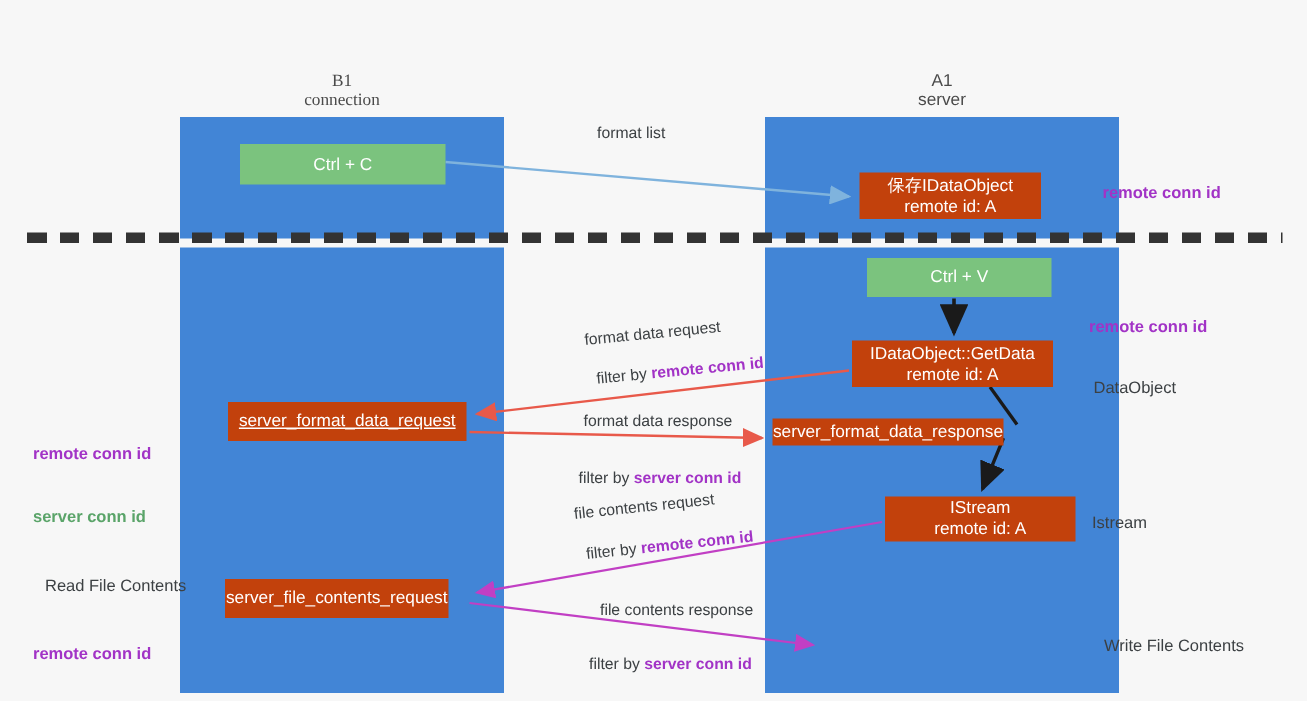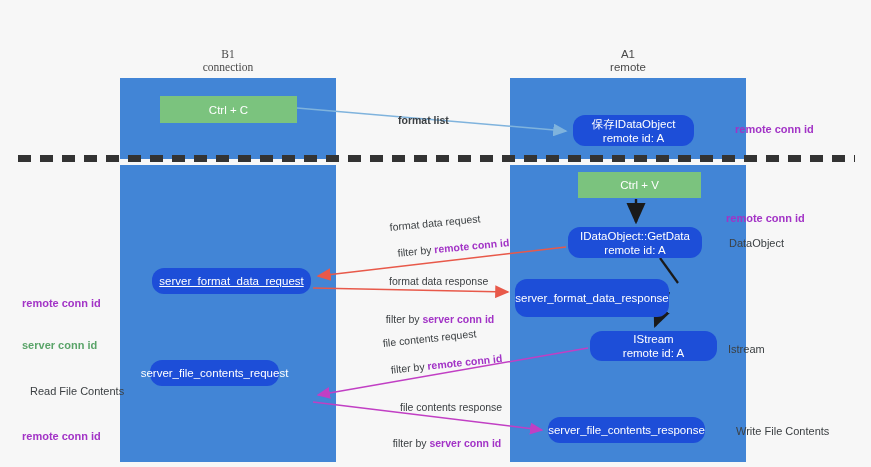--- a/index.html
+++ b/index.html
@@ -74,64 +74,64 @@
     flex-direction: column;
     align-items: center;
     justify-content: center;
     color: #ffffff;
     font-size: 11.5px;
     line-height: 14px;
     text-align: center;
     white-space: pre;
   }
   .node.green  { background: #7bc37e; }
-  .node.orange { background: #1d4ed8; border-radius: 12px; }
+  .node.orange { background: #c2410c; }
 
   #n-ctrlc    { left: 160px; top: 96px;  width: 137px; height: 27px; }
   #n-idataobj { left: 573px; top: 115px; width: 121px; height: 31px; }
   #n-ctrlv    { left: 578px; top: 172px; width: 123px; height: 26px; }
   #n-getdata  { left: 568px; top: 227px; width: 134px; height: 31px; }
   #n-sfdreq   { left: 152px; top: 268px; width: 159px; height: 26px; text-decoration: underline; }
-  #n-sfdresp  { left: 515px; top: 279px; width: 154px; height: 38px; }
+  #n-sfdresp  { left: 515px; top: 279px; width: 154px; height: 18px; }
   #n-istream  { left: 590px; top: 331px; width: 127px; height: 30px; }
-  #n-sfcreq   { left: 150px; top: 360px; width: 129px; height: 26px; }
+  #n-sfcreq   { left: 150px; top: 386px; width: 149px; height: 26px; }
   #n-sfcresp  { left: 548px; top: 417px; width: 157px; height: 26px; }
 
   
   .side-label {
     position: absolute;
     font-size: 11px;
     line-height: 14px;
     white-space: pre;
   }
   .purple { color: #a233c6; font-weight: bold; }
   .green-t { color: #5aa469; font-weight: bold; }
   .plain  { color: #3c4043; }
 
   #lbl-remote-1 { left: 735px; top: 122px; }
   #lbl-remote-2 { left: 726px; top: 211px; }
-  #lbl-dataobject { left: 729px; top: 236px; }
+  #lbl-dataobject { left: 729px; top: 252px; }
   #lbl-istream-out { left: 728px; top: 342px; }
   #lbl-writefile { left: 736px; top: 424px; }
 
   #lbl-left-mid  { left: 22px; top: 268px; }
   #lbl-readfile  { left: 30px; top: 384px; }
   #lbl-left-bot  { left: 22px; top: 401px; }
 
   
   .edge-label {
     position: absolute;
     font-size: 10.5px;
     line-height: 14px;
     white-space: pre;
     color: #3c4043;
   }
   .edge-label b { font-weight: bold; }
 
-  #el-formatlist     { left: 398px; top: 113px; font-weight: bold; }
+  #el-formatlist     { left: 398px; top: 82px; }
 
   #el-fdreq-1 { left: 389px; top: 220px; transform: rotate(-5.5deg); transform-origin: left top; }
   #el-fdreq-2 { left: 384px; top: 233px; transform: rotate(-5.5deg); transform-origin: left top; }
 
   #el-fdresp-1 { left: 389px; top: 274px; }
   #el-fdresp-2 { left: 374px; top: 298px; }
 
   #el-fcreq-1 { left: 382px; top: 336px; transform: rotate(-6deg); transform-origin: left top; }
   #el-fcreq-2 { left: 377px; top: 350px; transform: rotate(-6deg); transform-origin: left top; }
 
@@ -153,21 +153,21 @@
 
 
   <div class="lane" id="lane-b1-top"></div>
   <div class="lane" id="lane-a1-top"></div>
   <div class="lane" id="lane-b1-bottom"></div>
   <div class="lane" id="lane-a1-bottom"></div>
 
   <div class="col-header" id="hdr-b1">B1
 connection</div>
   <div class="col-header" id="hdr-a1">A1
-remote</div>
+server</div>
 
   <div id="divider"></div>
 
   <svg id="wires">
     <defs>
       <marker id="ah-blue" markerWidth="9" markerHeight="8" refX="8" refY="4" orient="auto">
         <path d="M0,0 L9,4 L0,8 z" fill="#7fb3dd"></path>
       </marker>
       <marker id="ah-red" markerWidth="9" markerHeight="8" refX="8" refY="4" orient="auto">
         <path d="M0,0 L9,4 L0,8 z" fill="#e8594a"></path>
@@ -200,21 +200,20 @@
   <div class="node orange" id="n-idataobj">保存IDataObject
 remote id: A</div>
   <div class="node green" id="n-ctrlv">Ctrl + V</div>
   <div class="node orange" id="n-getdata">IDataObject::GetData
 remote id: A</div>
   <div class="node orange" id="n-sfdreq">server_format_data_request</div>
   <div class="node orange" id="n-sfdresp">server_format_data_response</div>
   <div class="node orange" id="n-istream">IStream
 remote id: A</div>
   <div class="node orange" id="n-sfcreq">server_file_contents_request</div>
-  <div class="node orange" id="n-sfcresp">server_file_contents_response</div>
 
   <div class="side-label purple" id="lbl-remote-1">remote conn id</div>
   <div class="side-label purple" id="lbl-remote-2">remote conn id</div>
   <div class="side-label plain" id="lbl-dataobject">DataObject</div>
   <div class="side-label plain" id="lbl-istream-out">Istream</div>
   <div class="side-label plain" id="lbl-writefile">Write File Contents</div>
 
   <div class="side-label" id="lbl-left-mid">
     <div class="purple">remote conn id</div>
     <div class="green-t">server conn id</div>

